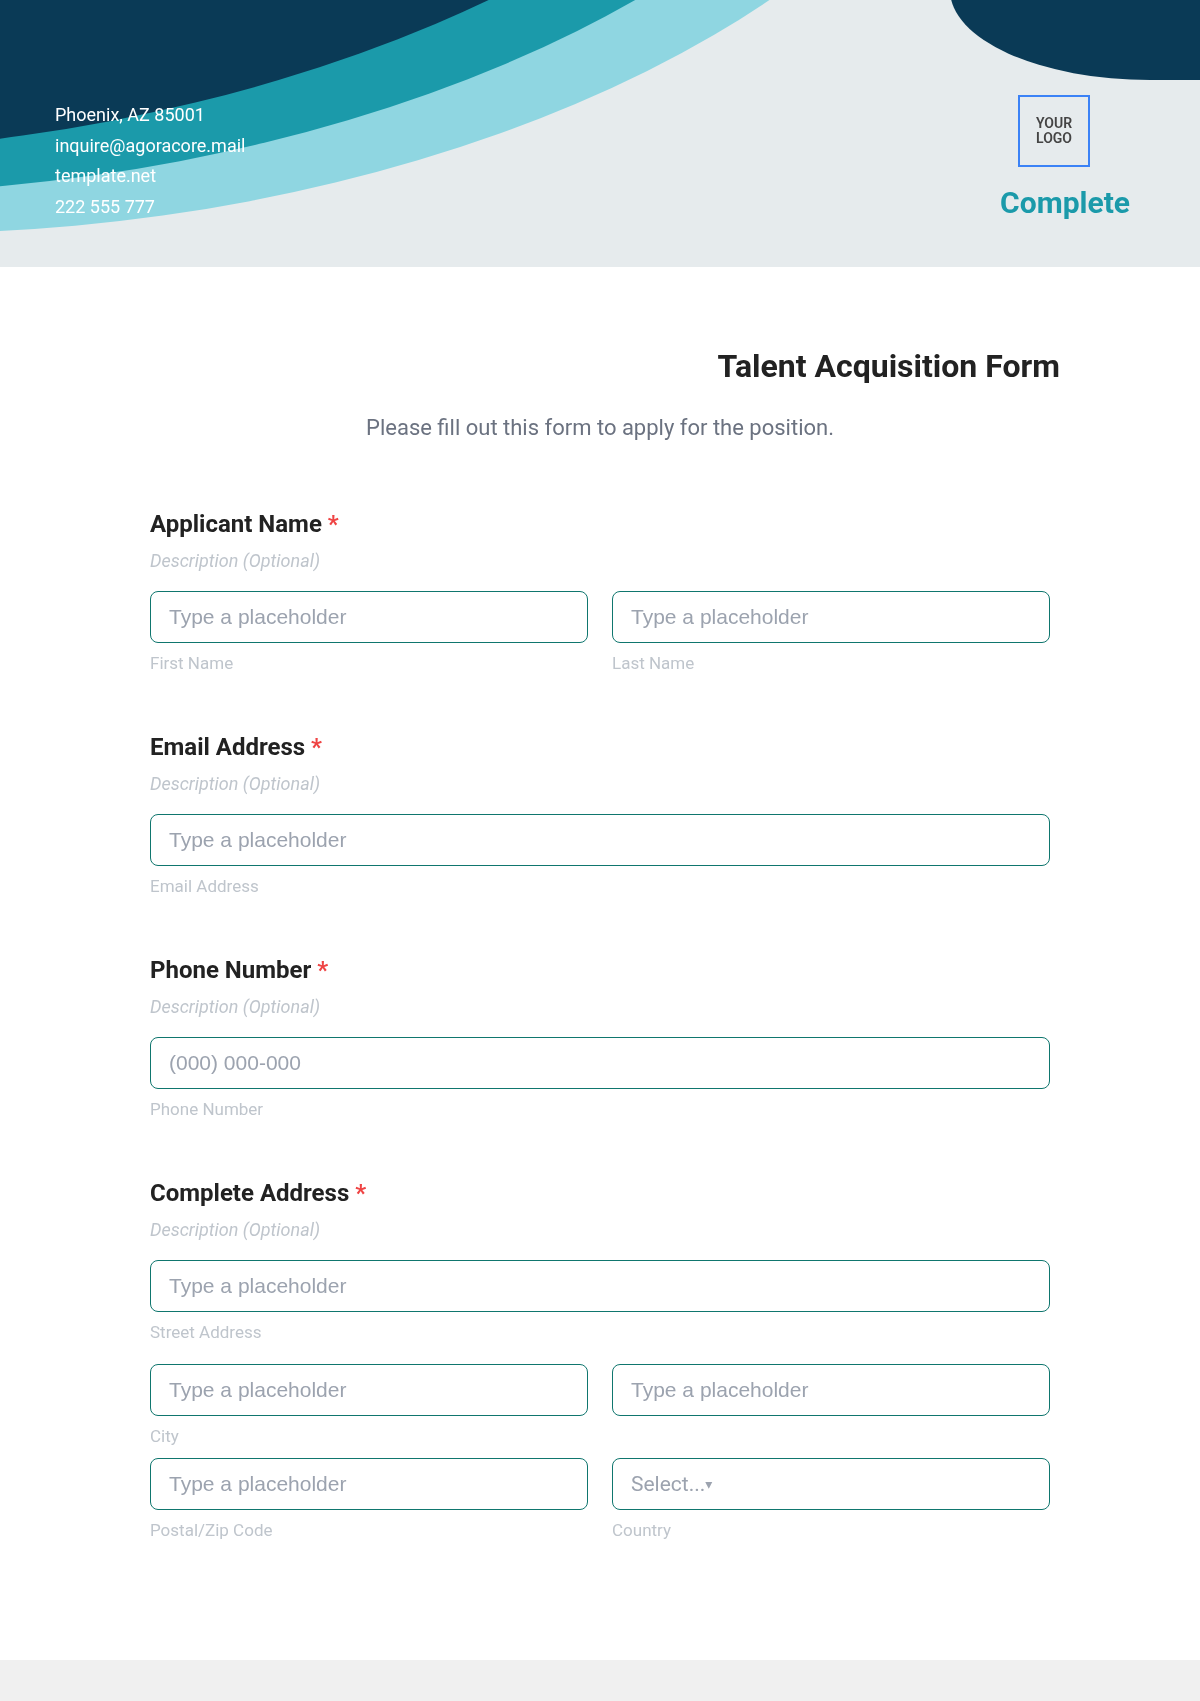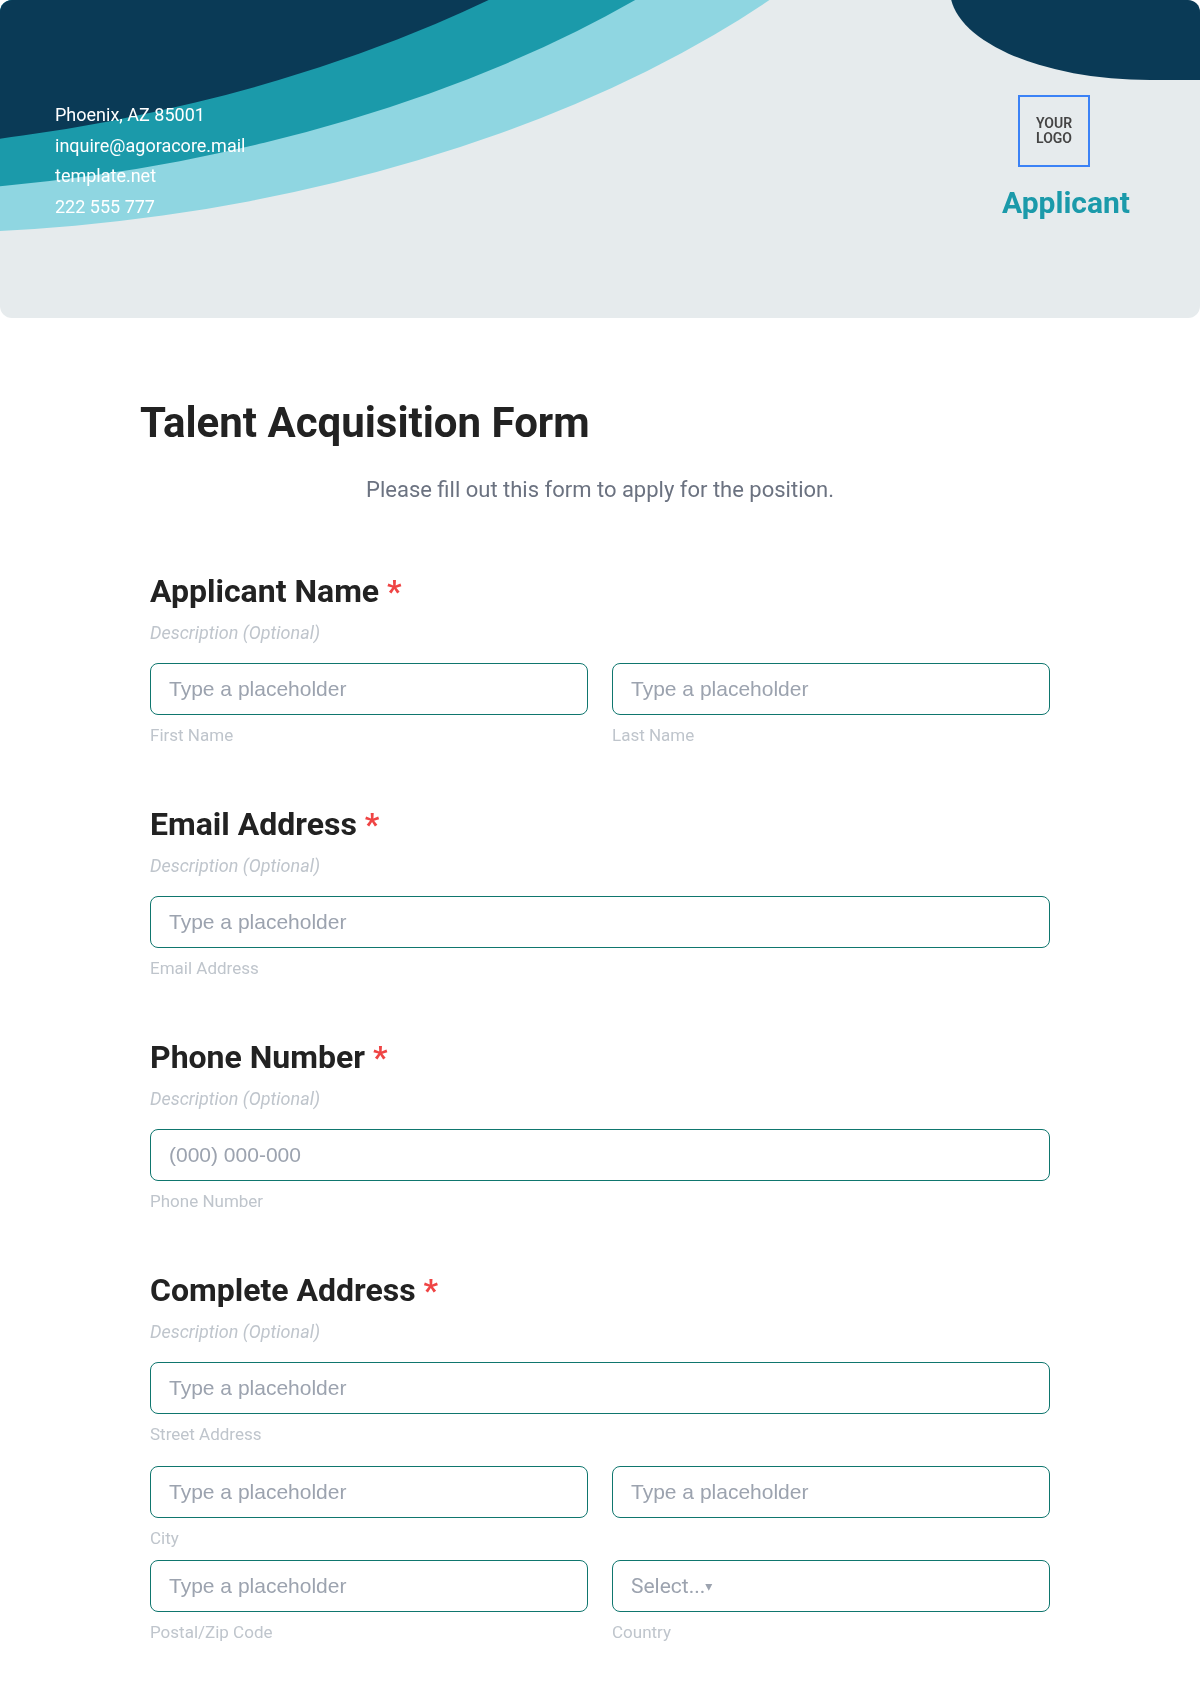--- a/index.html
+++ b/index.html
@@ -9,24 +9,23 @@
   width: 1200px;
 }
 .page {
   width: 1200px;
   background: #fff;
   position: relative;
   padding-bottom: 60px;
 }
 .header {
   position: relative;
-  height: 318px;
+  height: 267px;
   background: #e6ebed;
   overflow: hidden;
-  border-radius: 12px;
 }
 .swoosh {
   position: absolute;
   border-radius: 50%;
 }
 .swoosh-dark {
   width: 1800px;
   height: 900px;
   background: #0a3a56;
   top: -760px;
@@ -96,38 +95,38 @@
   height: 90px;
   background: #0a3a56;
   border-bottom-left-radius: 200px 90px;
 }
 .form-wrap {
   max-width: 920px;
   margin: 0 auto;
   padding: 80px 0 0;
 }
 .form-title {
-  text-align: left;
-  font-size: 42px;
+  text-align: right;
+  font-size: 32px;
   font-weight: 700;
   color: #222;
   margin-bottom: 30px;
 }
 .form-sub {
   text-align: center;
   font-size: 22px;
   color: #6b7280;
   margin-bottom: 70px;
 }
 .field-group {
   margin-bottom: 60px;
   padding: 0 10px;
 }
 .field-label {
-  font-size: 32px;
+  font-size: 24px;
   font-weight: 700;
   color: #222;
   margin-bottom: 12px;
 }
 .req { color: #ef4444; }
 .field-desc {
   font-size: 18px;
   color: #bfc5cc;
   font-style: italic;
   margin-bottom: 20px;
@@ -174,21 +173,21 @@
     <div class="header-inner">
       <div class="contact-block">
         <div>Phoenix, AZ 85001</div>
         <div>inquire@agoracore.mail</div>
         <div>template.net</div>
         <div>222 555 777</div>
       </div>
       <div class="logo-box">
         <span>YOUR LOGO</span>
       </div>
-      <div class="brand">Applicant</div>
+      <div class="brand">Complete</div>
     </div>
   </div>
 
   <div class="form-wrap">
     <h1 class="form-title">Talent Acquisition Form</h1>
     <p class="form-sub">Please fill out this form to apply for the position.</p>
 
     <div class="field-group">
       <div class="field-label">
         <span>Applicant Name</span> <span class="req">*</span>

